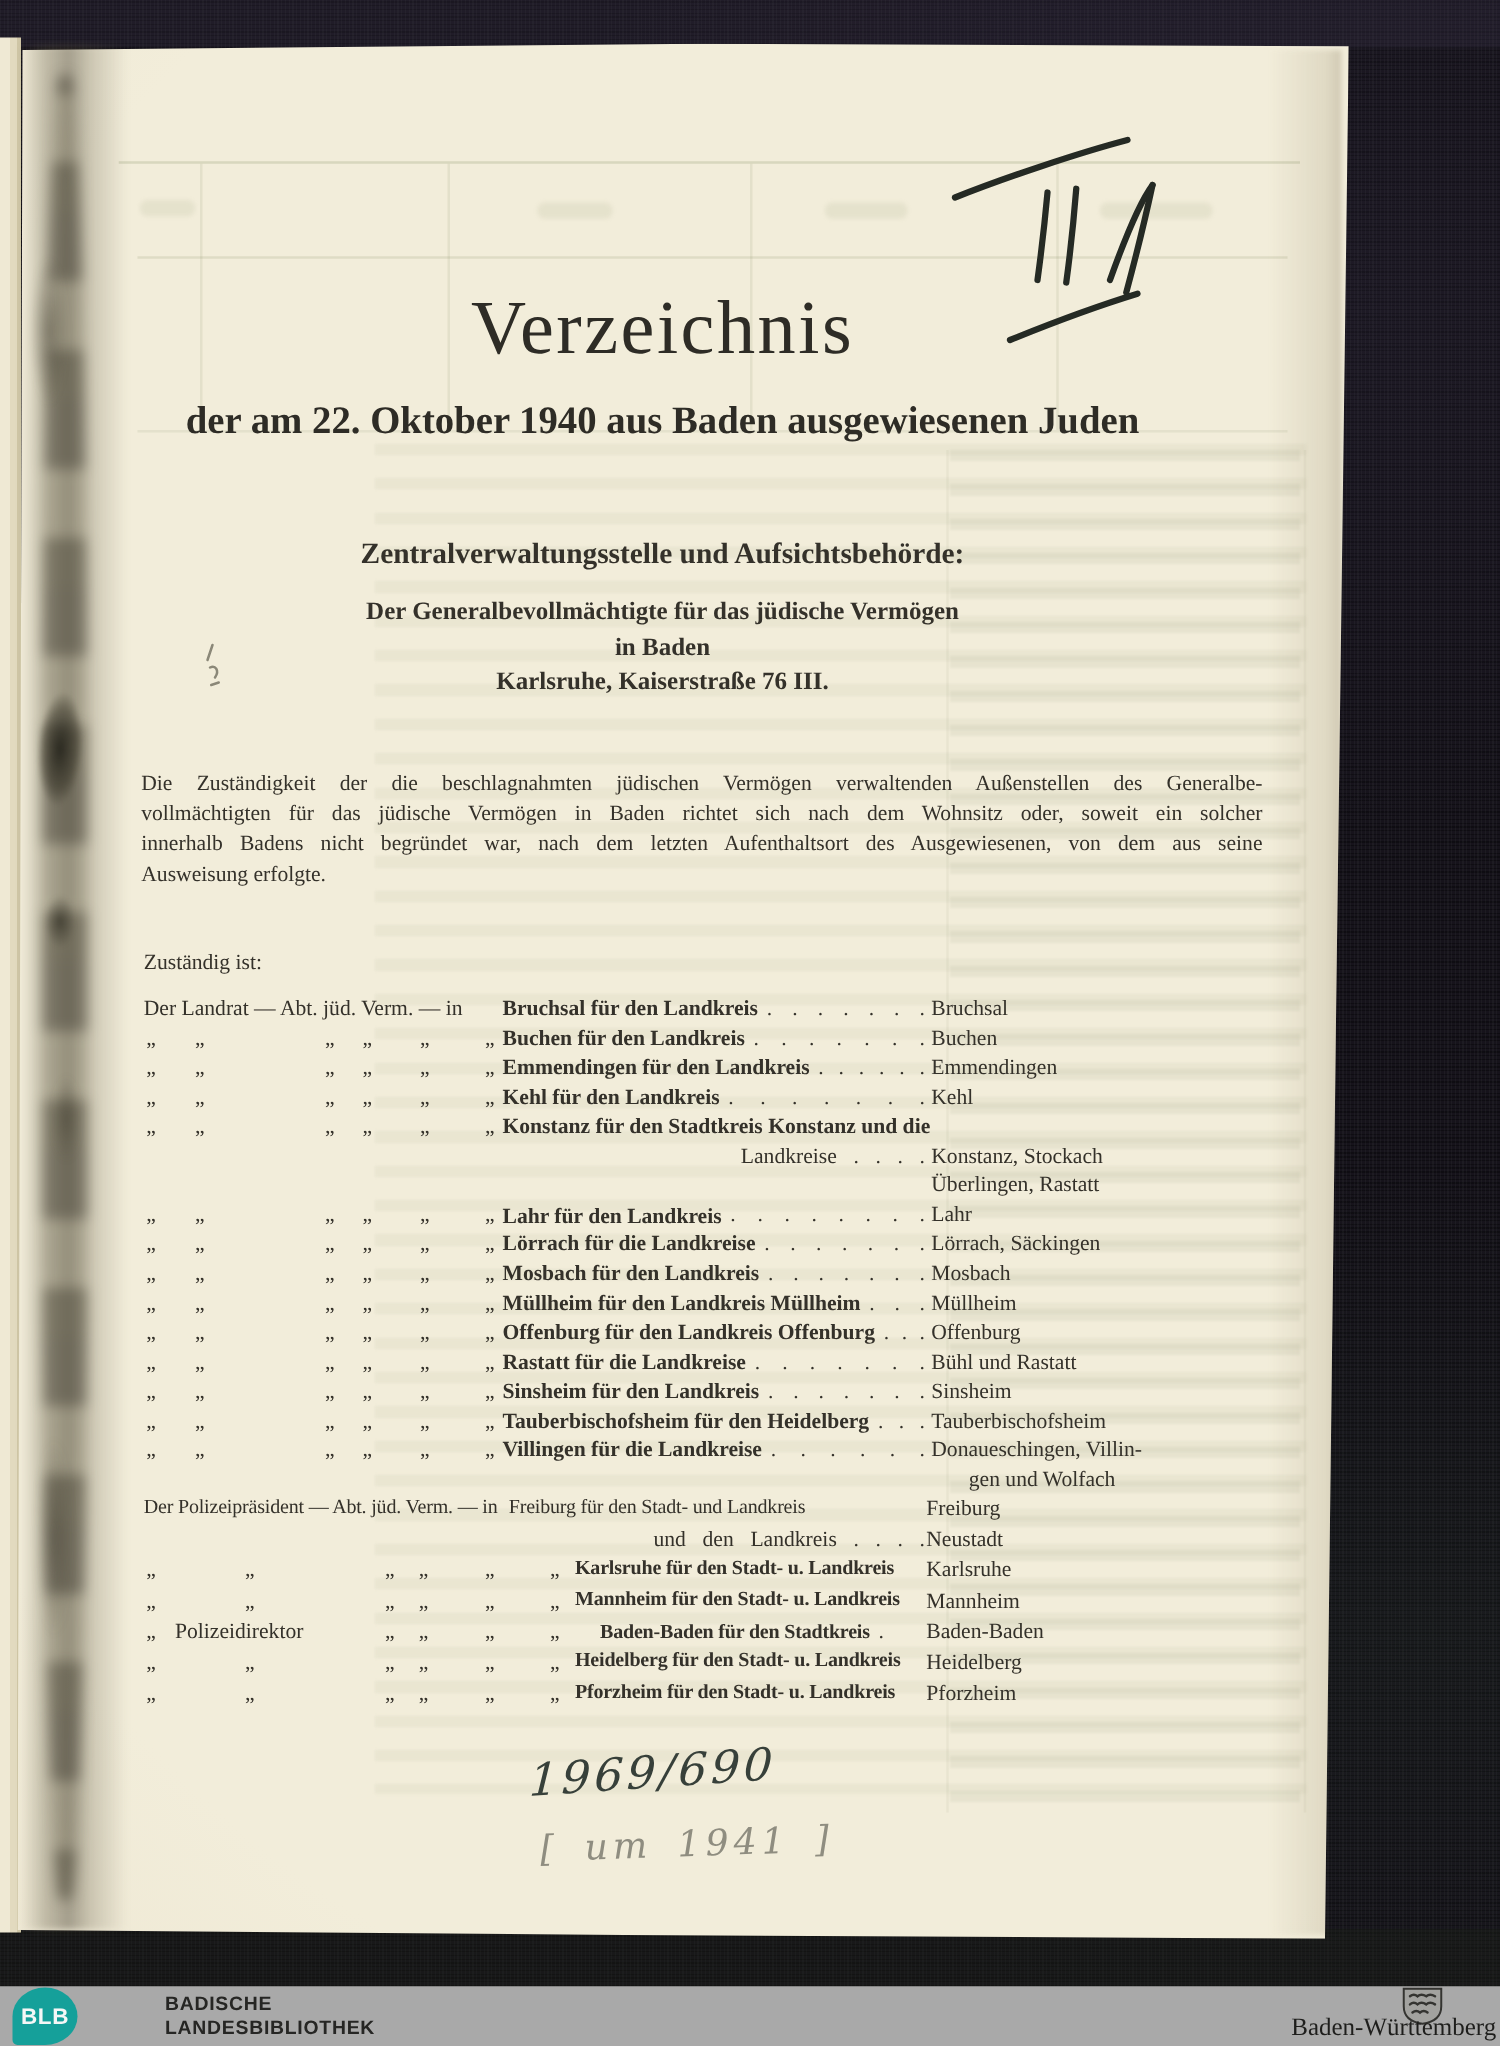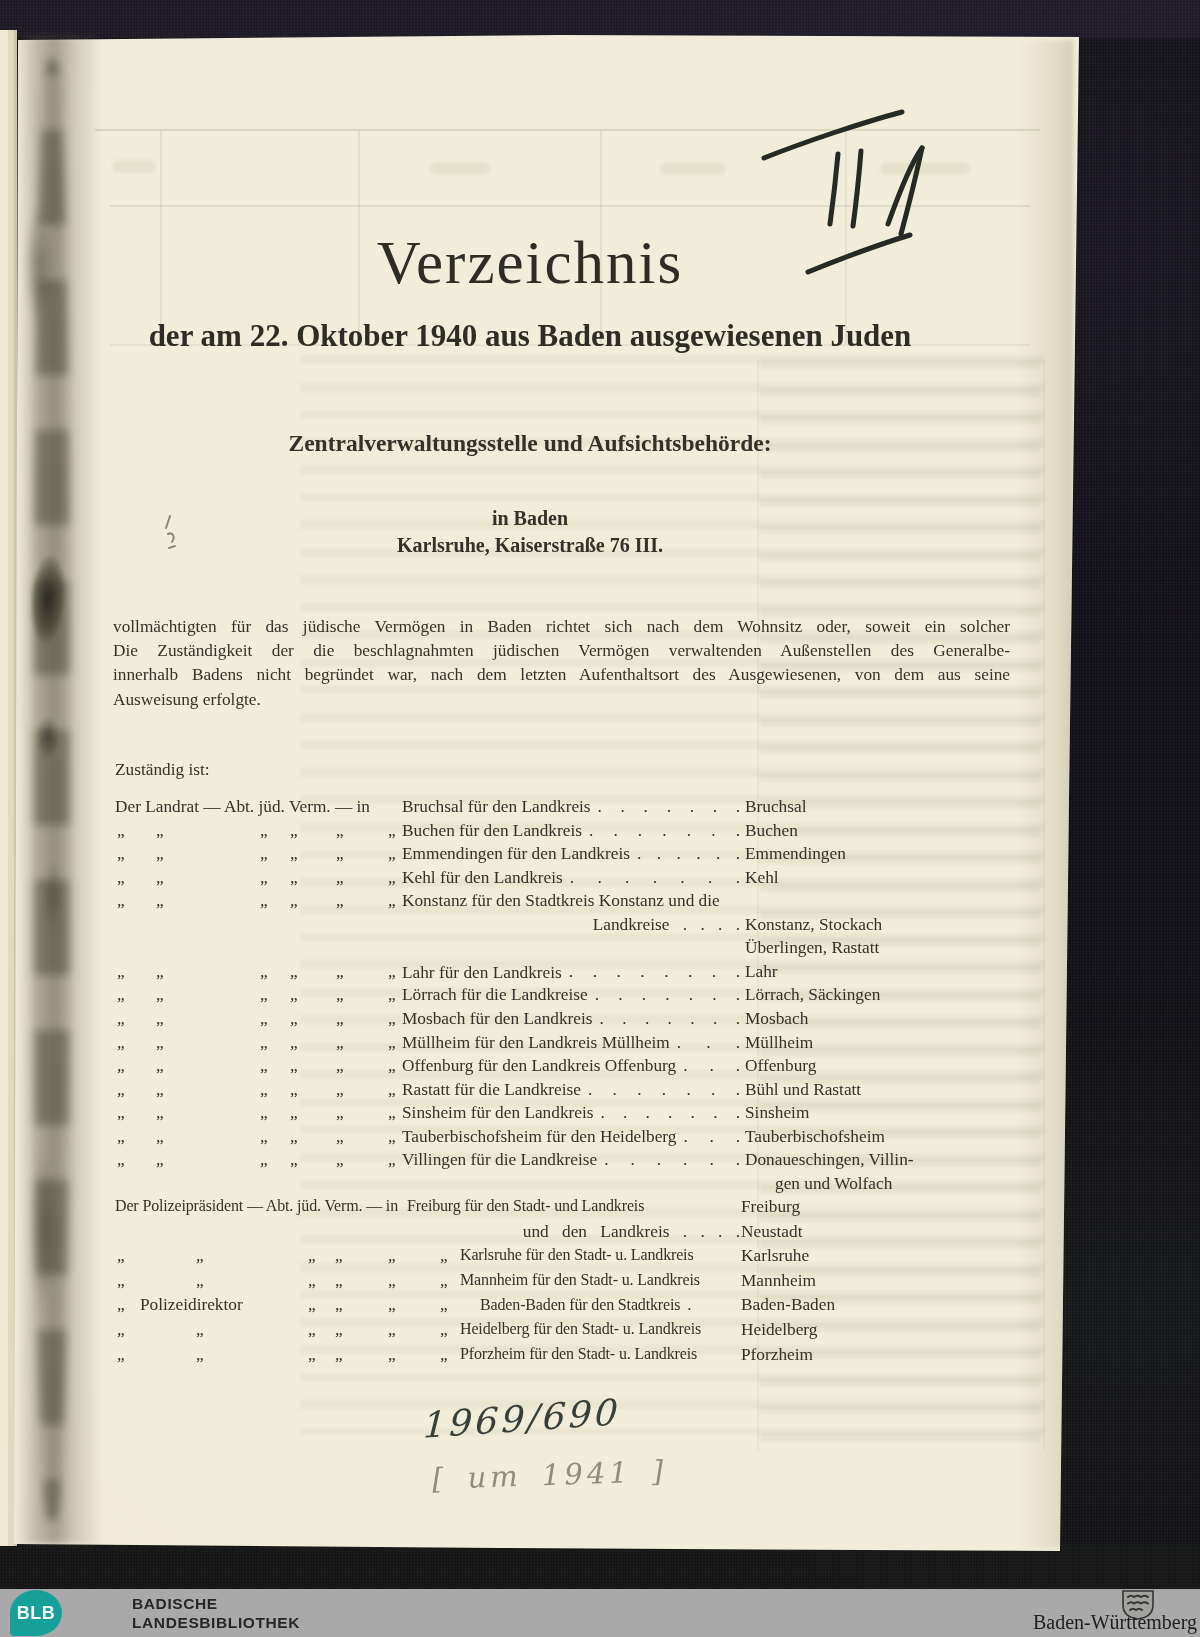--- a/index.html
+++ b/index.html
@@ -48,21 +48,21 @@
   #doc-subtitle{left:40px;top:318px;width:980px;text-align:center;font-size:31px;font-weight:bold;color:#2e2c26;}
   #auth-heading{left:40px;top:430px;width:980px;text-align:center;font-size:23.5px;font-weight:bold;}
   .auth-line{left:40px;width:980px;text-align:center;font-size:20px;font-weight:bold;}
   #paragraph{left:113px;top:617px;width:897px;font-size:17.3px;color:#34312a;}
   .pline{height:24.2px;text-align:justify;text-align-last:justify;}
   .pline.last{text-align-last:left;}
   #zustaendig{left:115px;top:760px;font-size:17.3px;}
   .lrow{position:absolute;left:0;width:1200px;height:23px;font-size:17.3px;color:#34312a;}
   .lrow .pos{position:absolute;white-space:nowrap;}
   .descwrap{position:absolute;display:flex;align-items:baseline;height:22px;}
-  .descwrap .desc{white-space:nowrap;}
+  .descwrap .desc{white-space:nowrap;font-weight:bold;}
   .dots{display:block;flex:1 1 auto;min-width:26px;margin-left:7px;height:22px;overflow:hidden;
     text-align:justify;text-align-last:justify;}
   .inlinewrap{position:absolute;display:flex;align-items:baseline;height:22px;}
   .inlinewrap .desc{margin-left:9px;white-space:nowrap;}
   .rright{position:absolute;text-align:right;white-space:nowrap;word-spacing:9px;}
   .b2{font-size:16px;letter-spacing:-0.15px;}
   
   #hand-number{left:424px;top:1398px;font-family:"DejaVu Serif",serif;font-style:italic;font-size:36px;
     color:#37403a;letter-spacing:3px;transform:skewX(-7deg) rotate(-4deg);}
   #hand-date{left:432px;top:1458px;font-family:"DejaVu Serif",serif;font-style:italic;font-size:29px;
@@ -121,26 +121,27 @@
     <svg class="abs" style="left:160px;top:512px;" width="26" height="44" viewBox="0 0 26 44">
       <g stroke="#8b8878" stroke-width="2" fill="none" stroke-linecap="round">
         <path d="M10,4 L6,16"></path>
           <path d="M8,22 C12,20 16,24 12,30 M9,36 L15,34"></path>
       </g>
     </svg>
 
     <div class="abs txt" id="doc-title">Verzeichnis</div>
     <div class="abs txt" id="doc-subtitle">der am 22. Oktober 1940 aus Baden ausgewiesenen Juden</div>
     <div class="abs txt" id="auth-heading">Zentralverwaltungsstelle und Aufsichtsbehörde:</div>
+    <div class="abs txt auth-line" style="top:478px;">Der Generalbevollmächtigte für das jüdische Vermögen</div>
     <div class="abs txt auth-line" style="top:507px;">in Baden</div>
     <div class="abs txt auth-line" style="top:534px;">Karlsruhe, Kaiserstraße 76 III.</div>
 
     <div class="abs" id="paragraph">
+      <div class="pline">Die Zuständigkeit der die beschlagnahmten jüdischen Vermögen verwaltenden Außenstellen des Generalbe-</div>
       <div class="pline">vollmächtigten für das jüdische Vermögen in Baden richtet sich nach dem Wohnsitz oder, soweit ein solcher</div>
-      <div class="pline">Die Zuständigkeit der die beschlagnahmten jüdischen Vermögen verwaltenden Außenstellen des Generalbe-</div>
       <div class="pline">innerhalb Badens nicht begründet war, nach dem letzten Aufenthaltsort des Ausgewiesenen, von dem aus seine</div>
       <div class="pline last">Ausweisung erfolgte.</div>
     </div>
 
     <div class="abs txt" id="zustaendig">Zuständig ist:</div>
 
     <div id="content-layer">
         <div class="lrow" style="top: 797px;">
           <span class="pos" style="left: 115px;">Der Landrat — Abt. jüd. Verm. — in</span>
           <div class="descwrap" style="left: 402px; width: 338px;">

